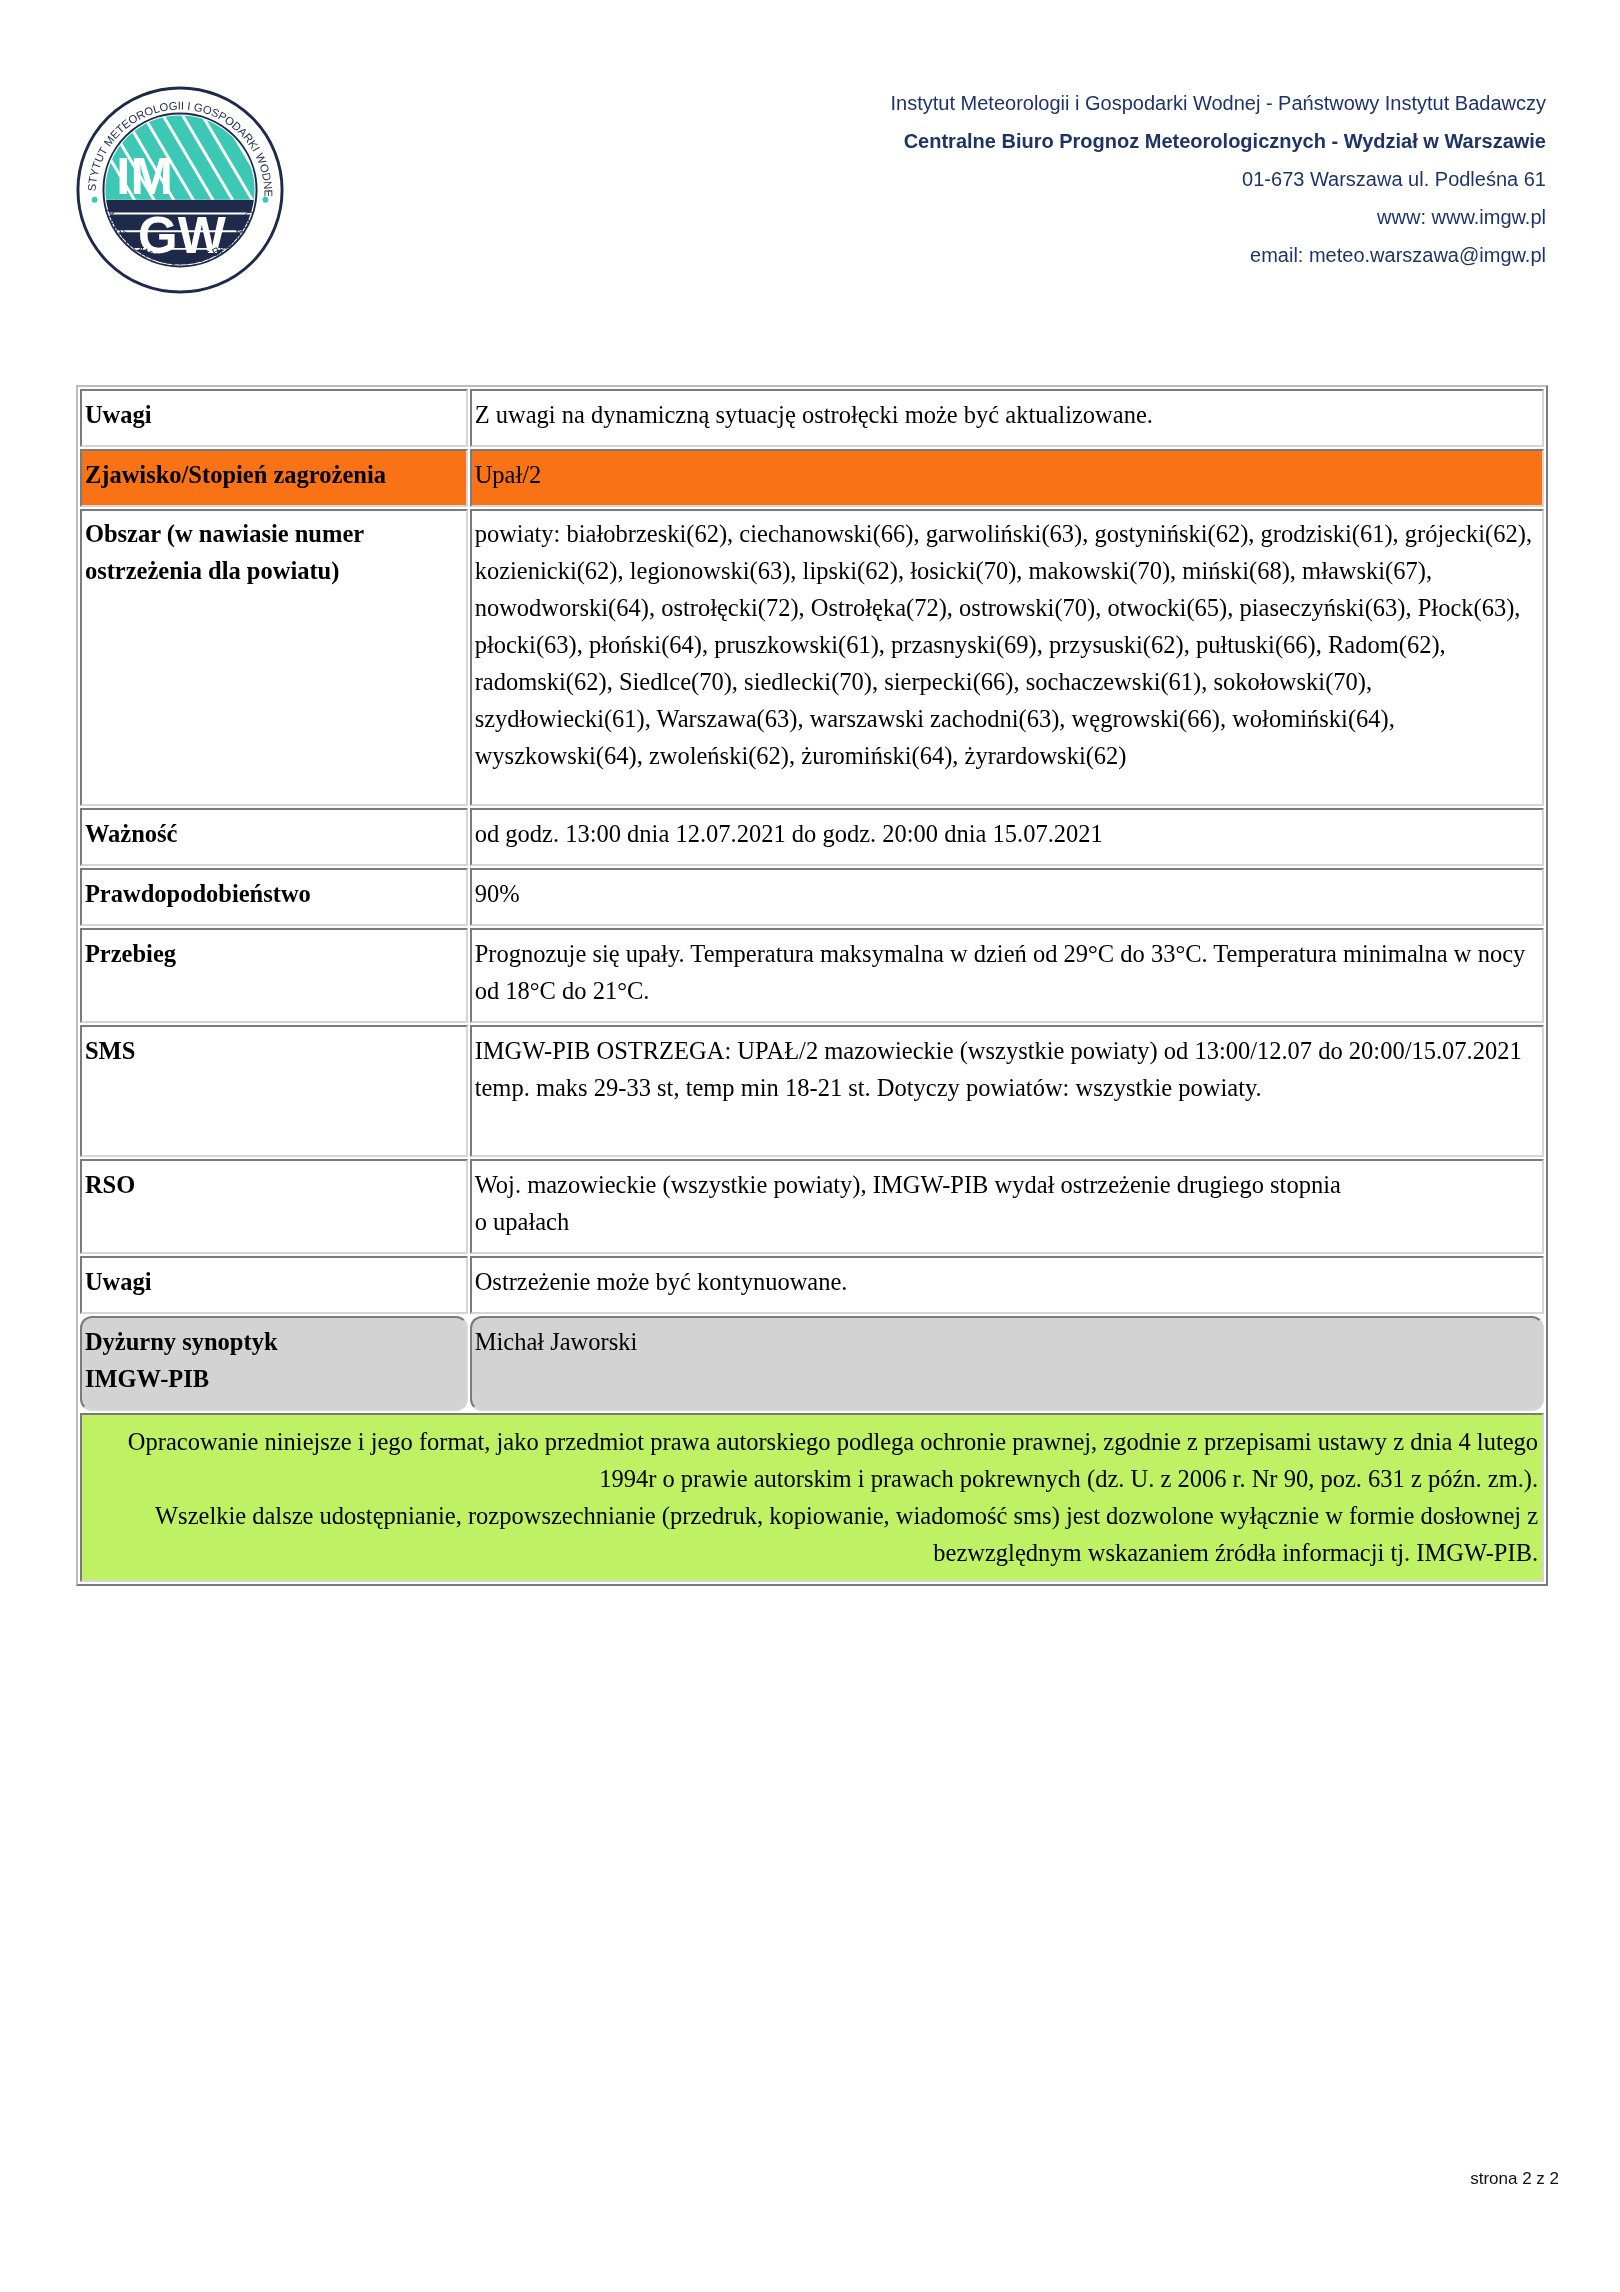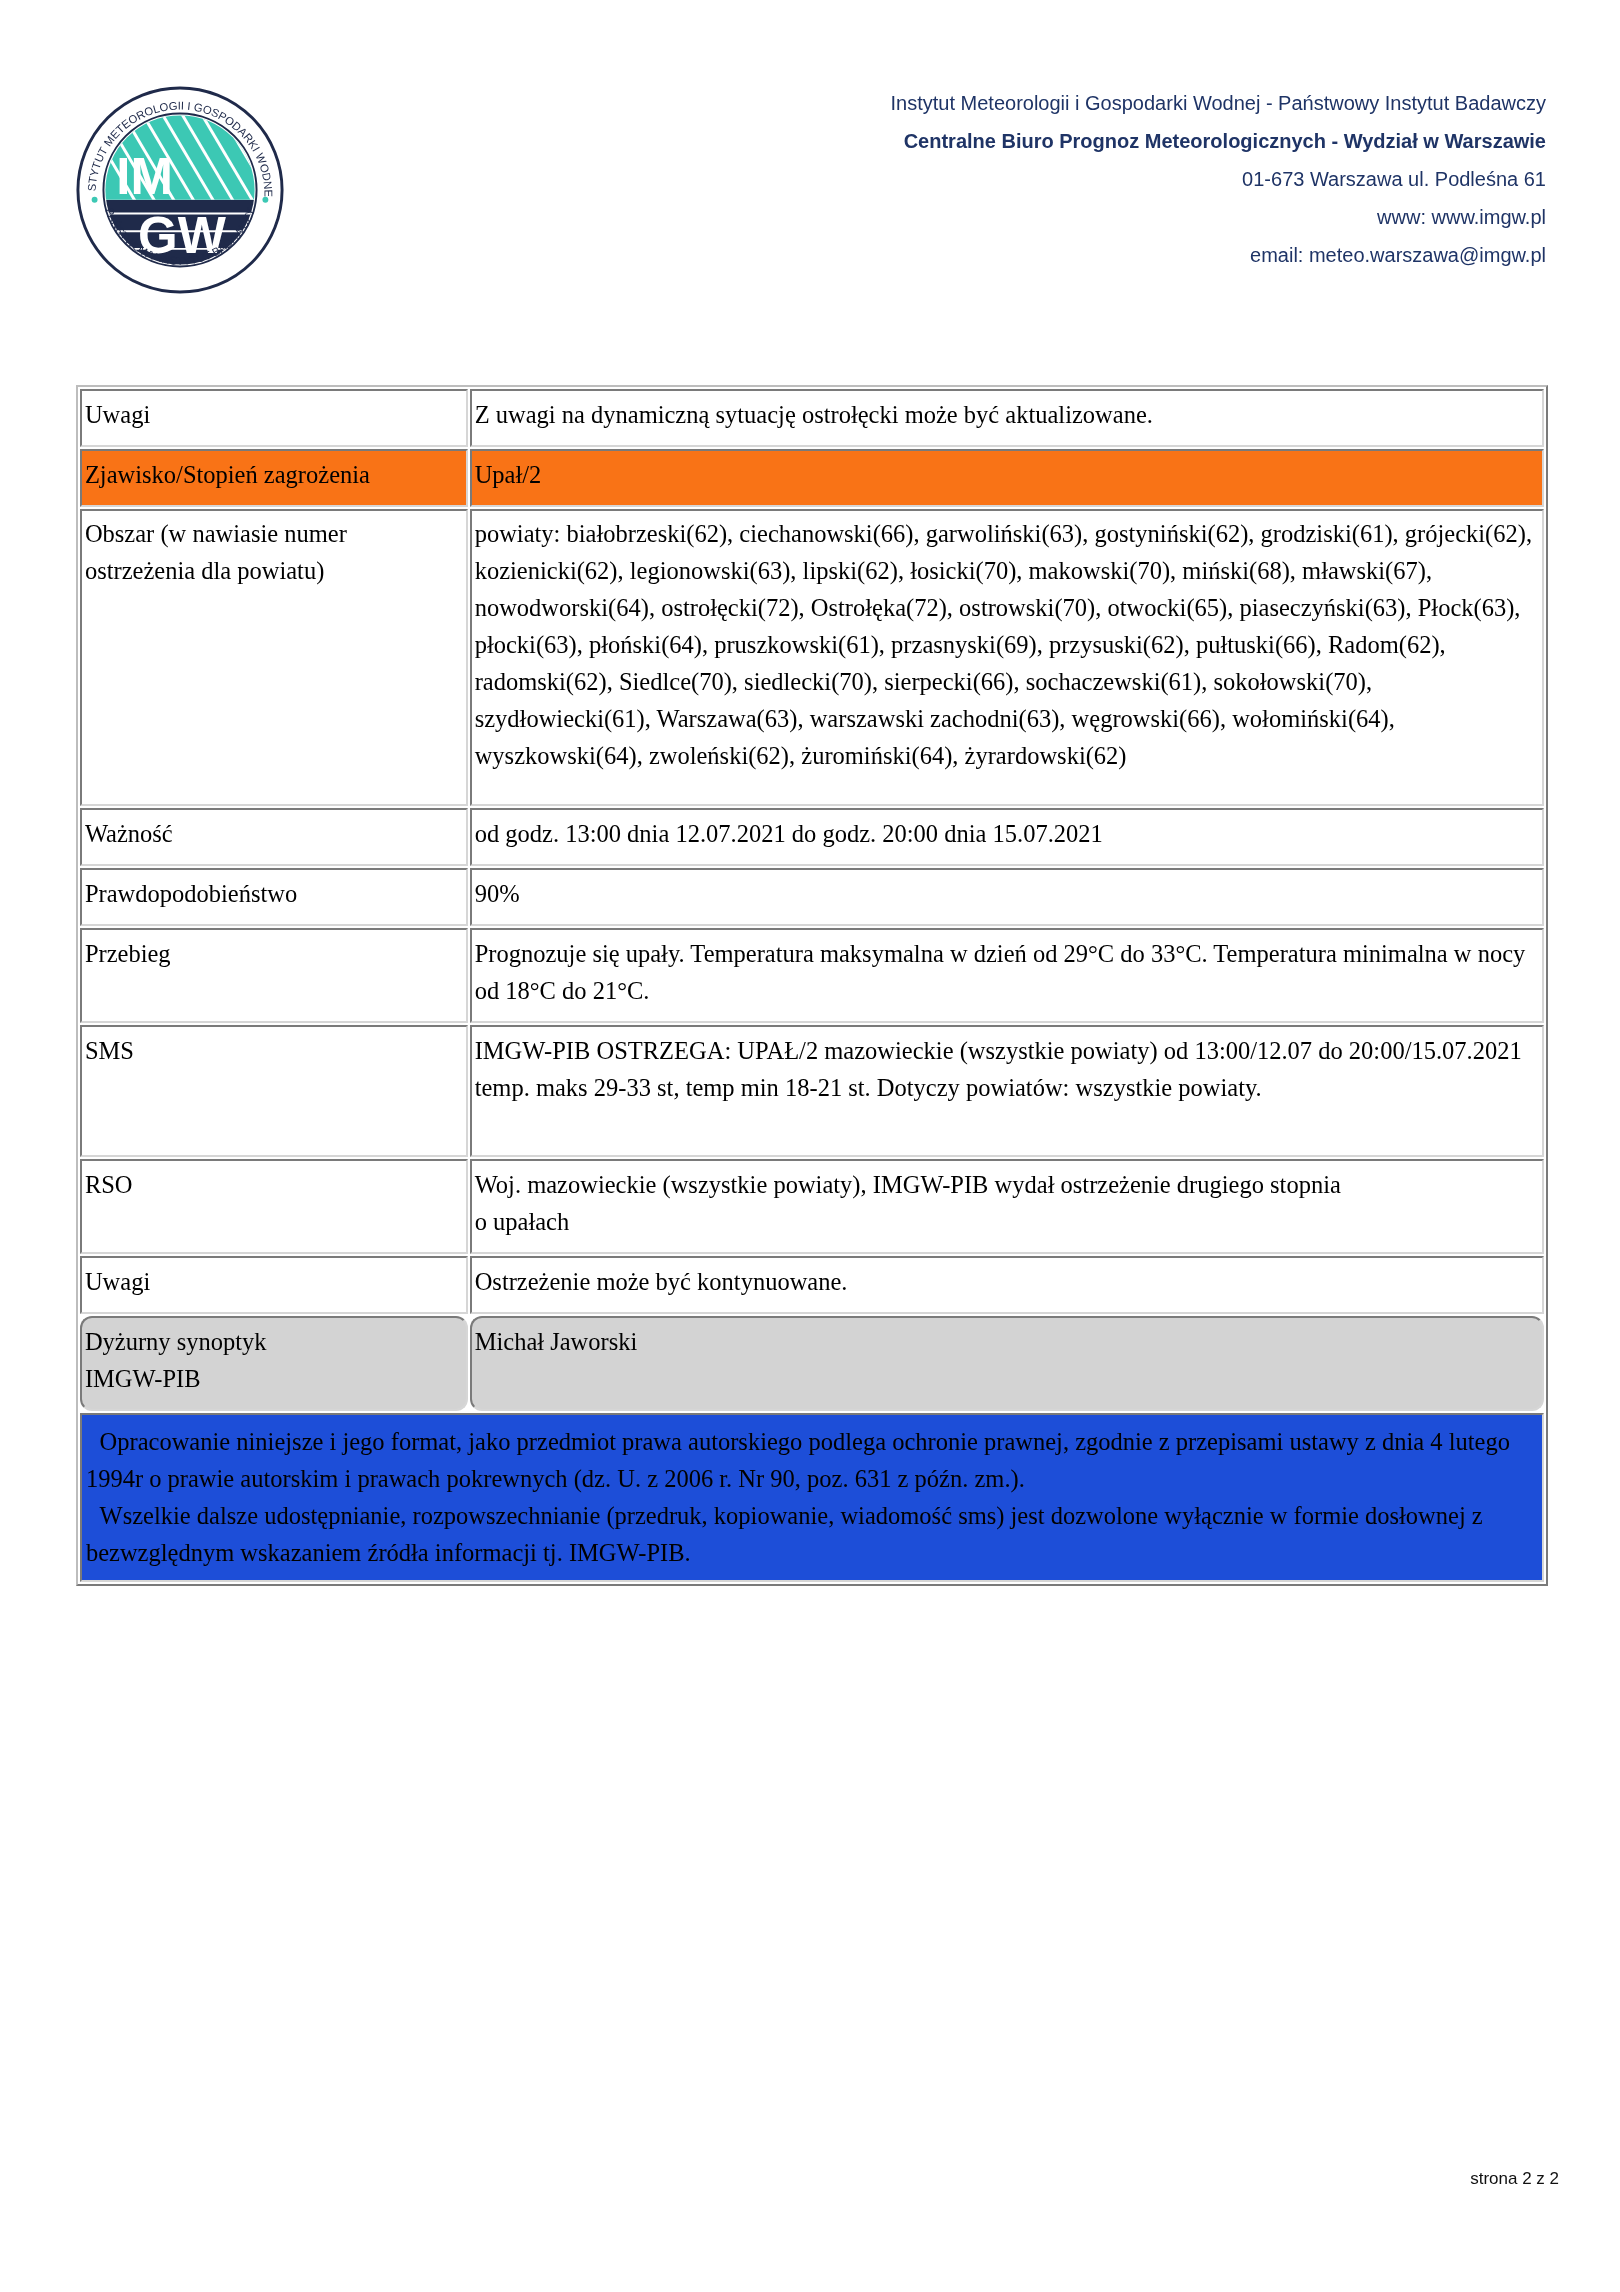--- a/index.html
+++ b/index.html
@@ -19,24 +19,24 @@
     position: absolute; left: 76px; top: 385px; width: 1472px;
     border-collapse: separate; border-spacing: 2.9px;
     border: 2px solid; border-color: #bdbdbd #7a7a7a #7a7a7a #bdbdbd;
     font-family: "Liberation Serif", serif; font-size: 24.5px; line-height: 37px;
     color: #000;
   }
   .warn-table td {
     border: 2px solid; border-color: #7a7a7a #d6d6d6 #d6d6d6 #7a7a7a;
     vertical-align: top; padding: 4.9px 2.9px 6.9px 2.9px;
   }
-  .warn-table td.label { width: 378px; font-weight: normal; }
+  .warn-table td.label { width: 378px; font-weight: bold; }
   .warn-table tr.orange td { background: #f97316; }
   .warn-table tr.grey td { background: #d3d3d3; border-radius: 12px; }
-  .warn-table tr.footer td { background: #1d4ed8; padding: 7.8px 3.9px 9.8px 3.9px; }
+  .warn-table tr.footer td { background: #bef264; padding: 7.8px 3.9px 9.8px 3.9px; text-align: right; }
   .r-uwagi1 td { height: 42px; }
   .r-zjaw td { height: 42px; }
   .r-obszar td { height: 282px; }
   .r-waz td { height: 42px; }
   .r-prawd td { height: 42px; }
   .r-przeb td { height: 79px; }
   .r-sms td { height: 117px; }
   .r-rso td { height: 79px; }
   .r-uwagi2 td { height: 42px; }
   .r-dyz td { height: 79px; }

